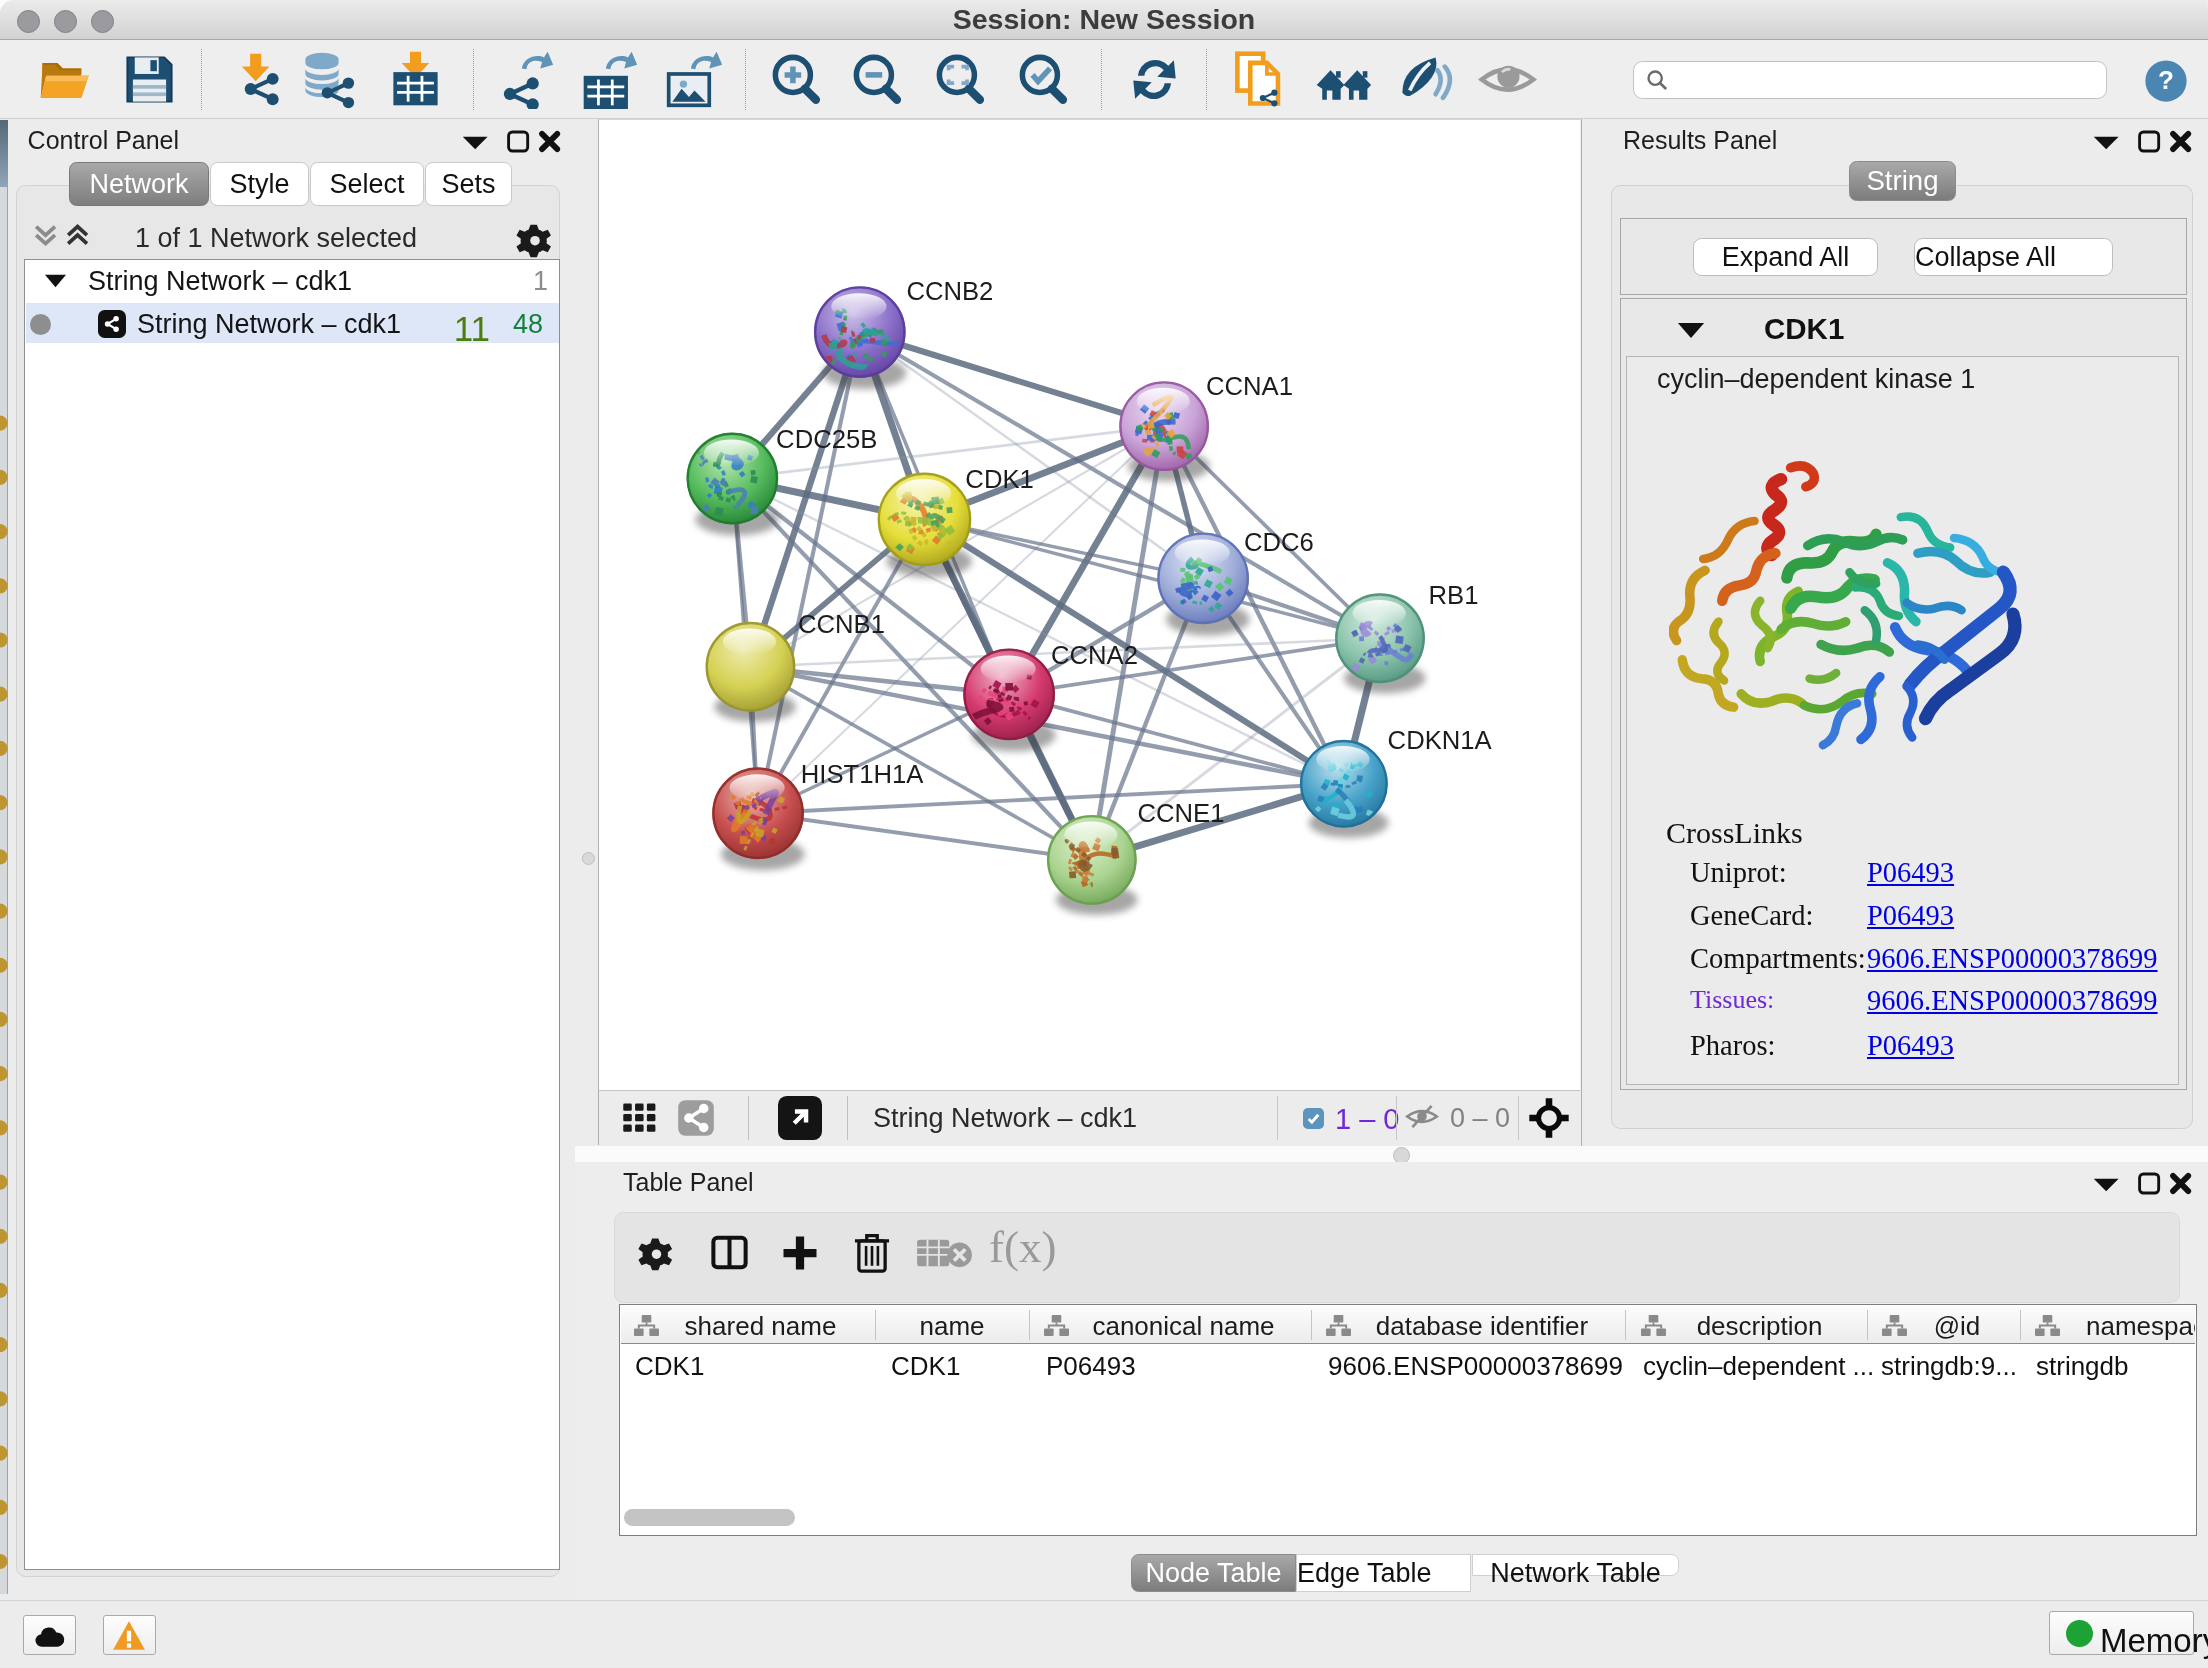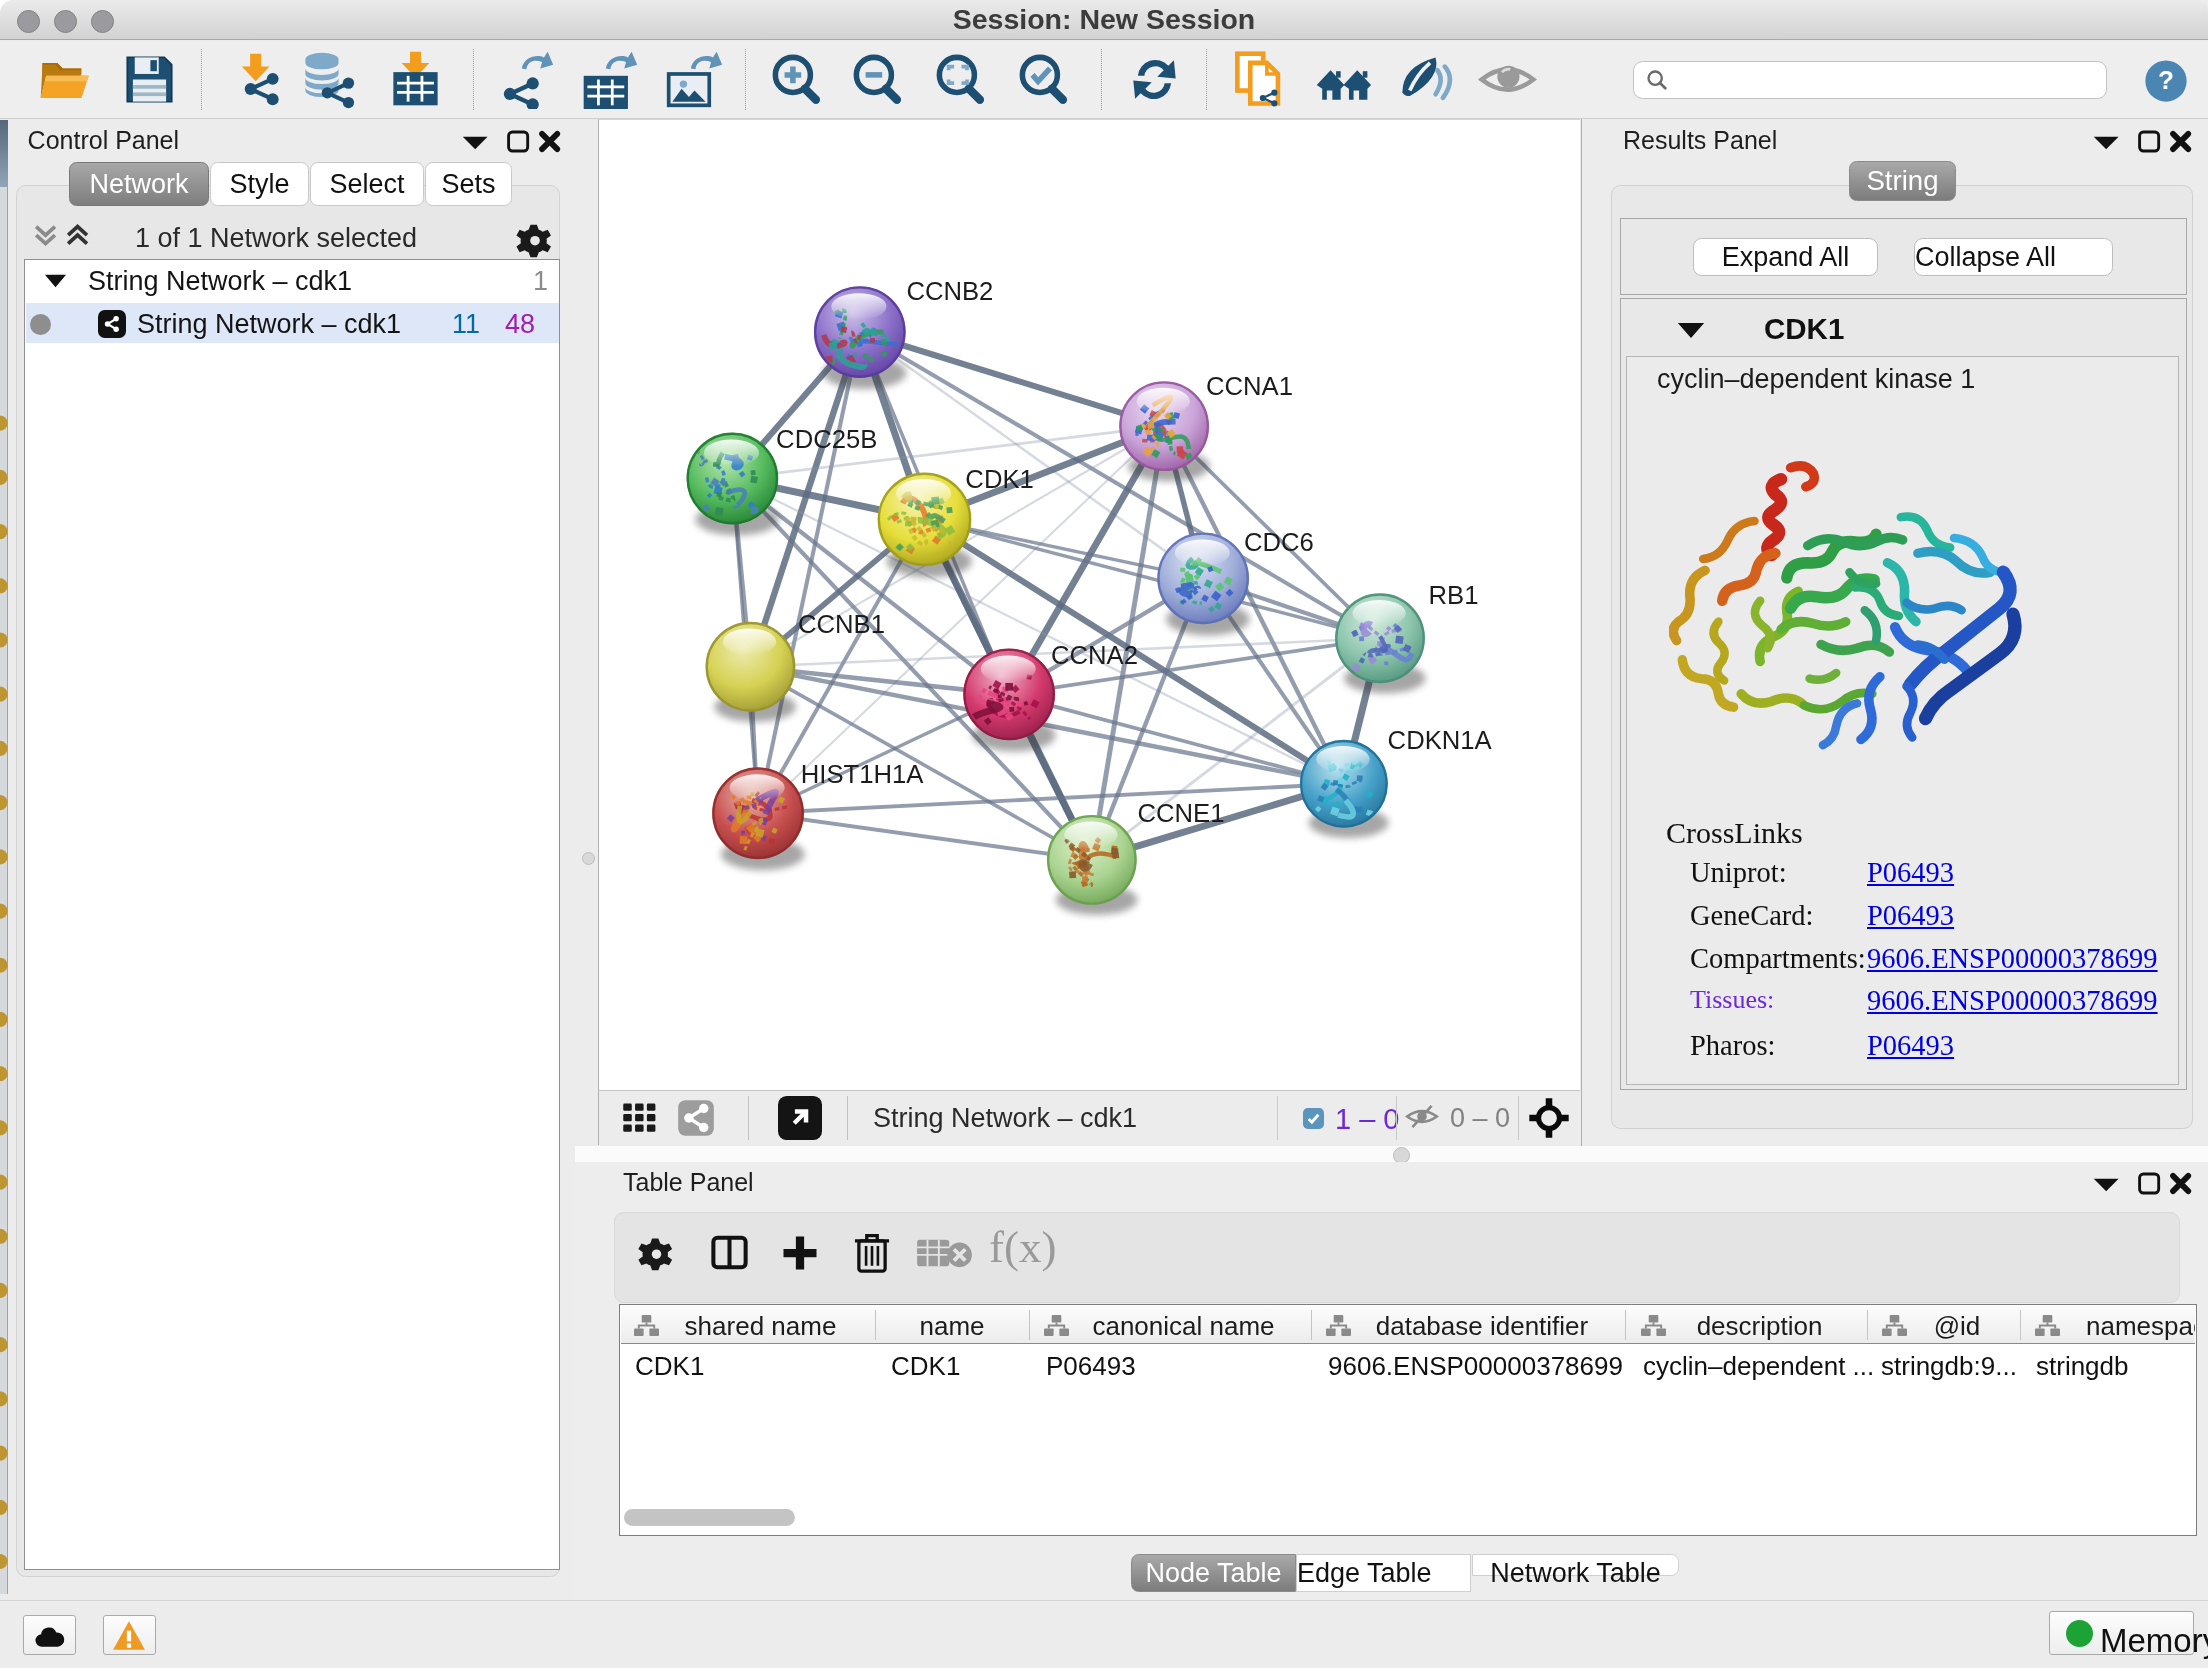--- a/index.html
+++ b/index.html
@@ -234,22 +234,22 @@
 <div class="abs" style="left:26px;top:303px;width:533px;height:40px;background:#dde7f8"></div>
 <div class="abs" style="left:30px;top:314px;width:21px;height:21px;border-radius:50%;background:#8e8e8e"></div>
 <div class="abs" style="left:98px;top:310px;width:27.6px;height:27.6px;background:#111;border-radius:6.7px"></div>
 <svg class="abs" style="left:101px;top:313px" width="22" height="22" viewBox="0 0 64 64">
     <circle cx="19" cy="32" r="8" fill="#fff"></circle>
     <circle cx="44" cy="17" r="8" fill="#fff"></circle>
     <circle cx="44" cy="47" r="8" fill="#fff"></circle>
     <path d="M19 32 L44 17 M19 32 L44 47" stroke="#fff" stroke-width="6"></path>
   </svg>
 <div class="abs" style="left:137px;top:309px;font-size:27px;color:#141414">String Network – cdk1</div>
-<div class="abs" style="left:452px;top:309px;width:38px;text-align:left;font-size:27px;color:#0369a1">11</div>
-<div class="abs" style="left:505px;top:309px;width:38px;text-align:left;font-size:27px;color:#a21caf">48</div>
+<div class="abs" style="left:452px;top:309px;width:38px;text-align:right;font-size:35px;color:#4d7c0f">11</div>
+<div class="abs" style="left:505px;top:309px;width:38px;text-align:right;font-size:27px;color:#15803d">48</div>
 <div class="abs" style="left:598px;top:119px;width:982px;height:971px;background:#fff;border-left:1px solid #b0b0b0;border-top:1px solid #d5d5d5"></div>
 <svg width="982" height="971" viewBox="629 125 1032 1021" style="position:absolute;left:598px;top:119px">
     <defs>
       <radialGradient id="gCCNB2" cx="0.42" cy="0.30" r="0.78">
         <stop offset="0" stop-color="#cbbfe8"></stop>
         <stop offset="0.55" stop-color="#8a6fc8"></stop>
         <stop offset="1" stop-color="#5a3b9b"></stop>
       </radialGradient>
       <linearGradient id="hCCNB2" x1="0" y1="0" x2="0" y2="1">
         <stop offset="0" stop-color="#ffffff" stop-opacity="0.9"></stop>

